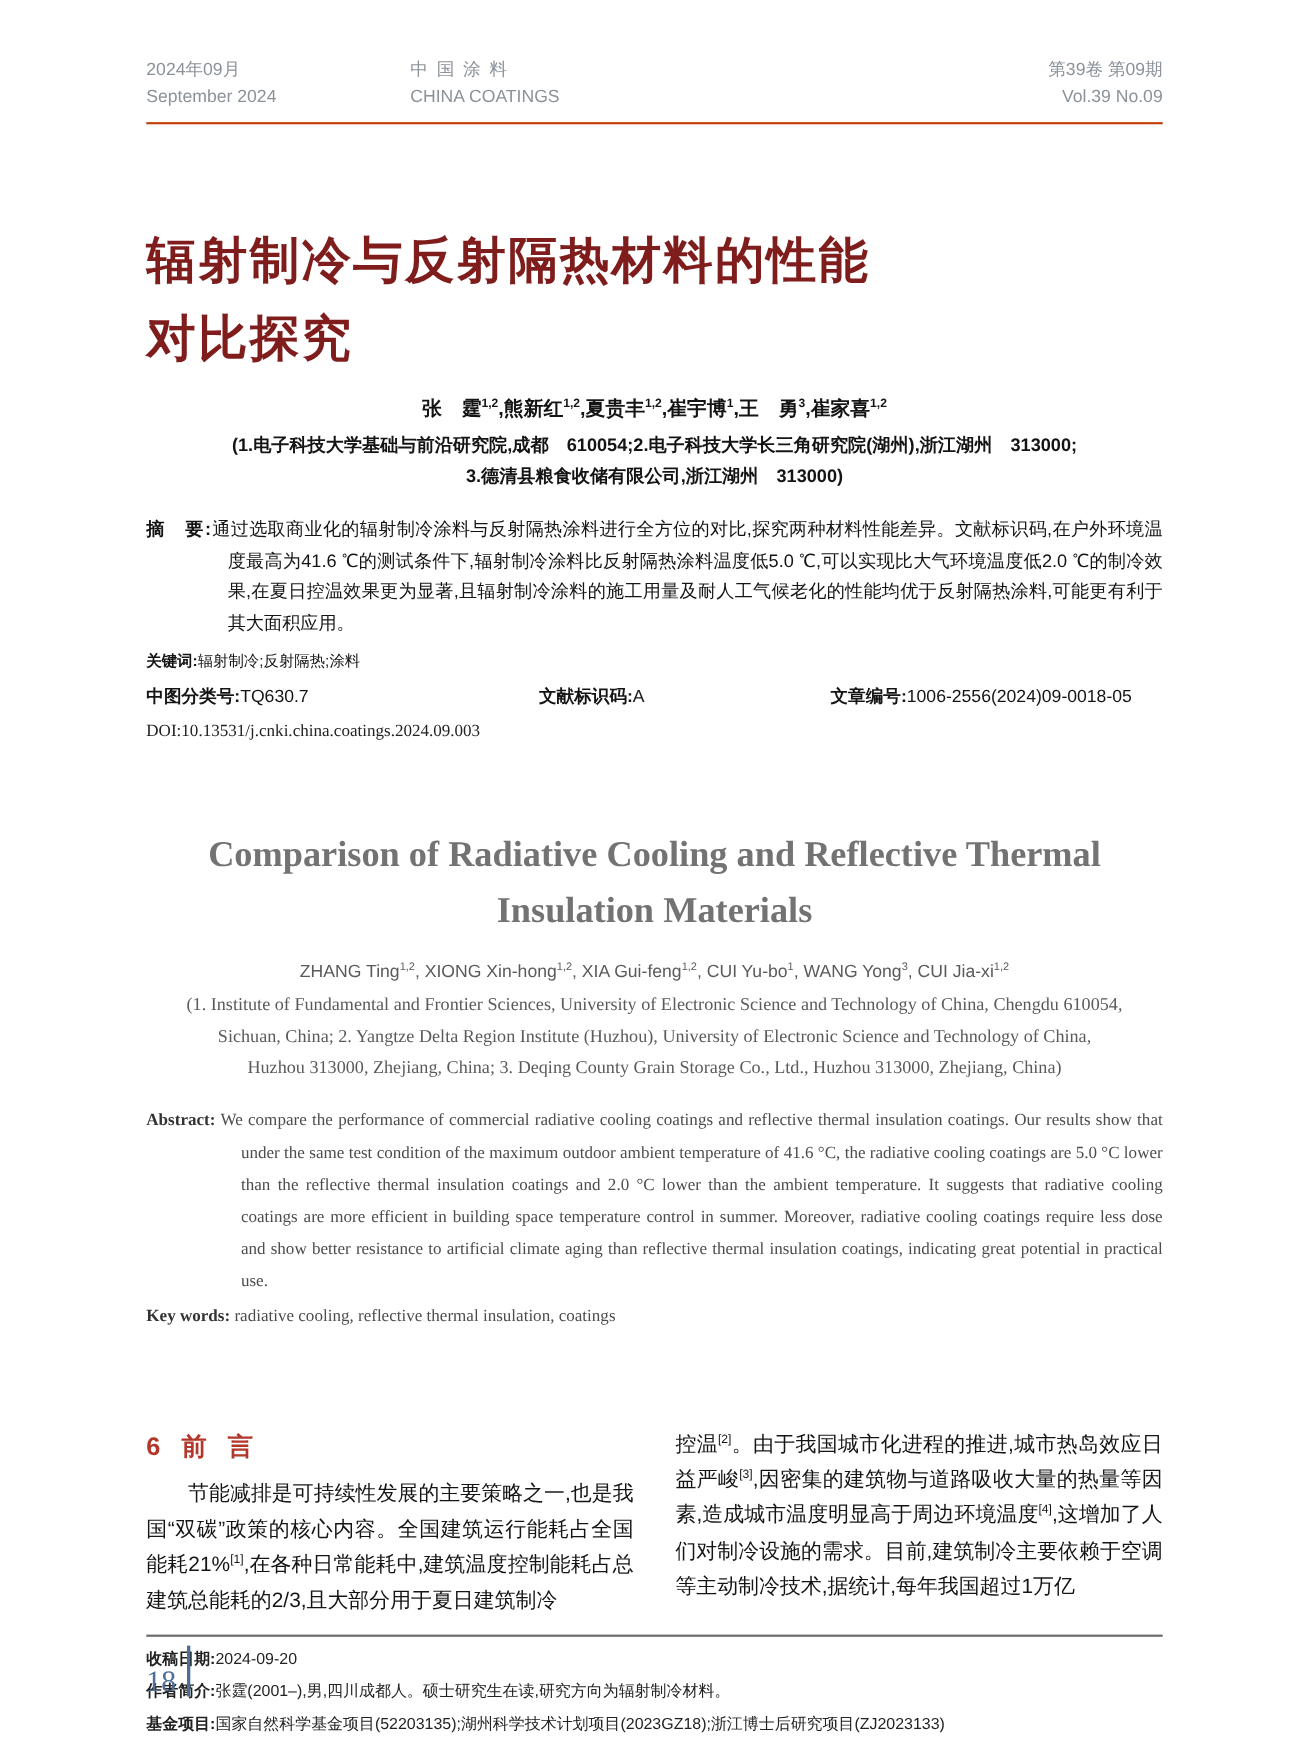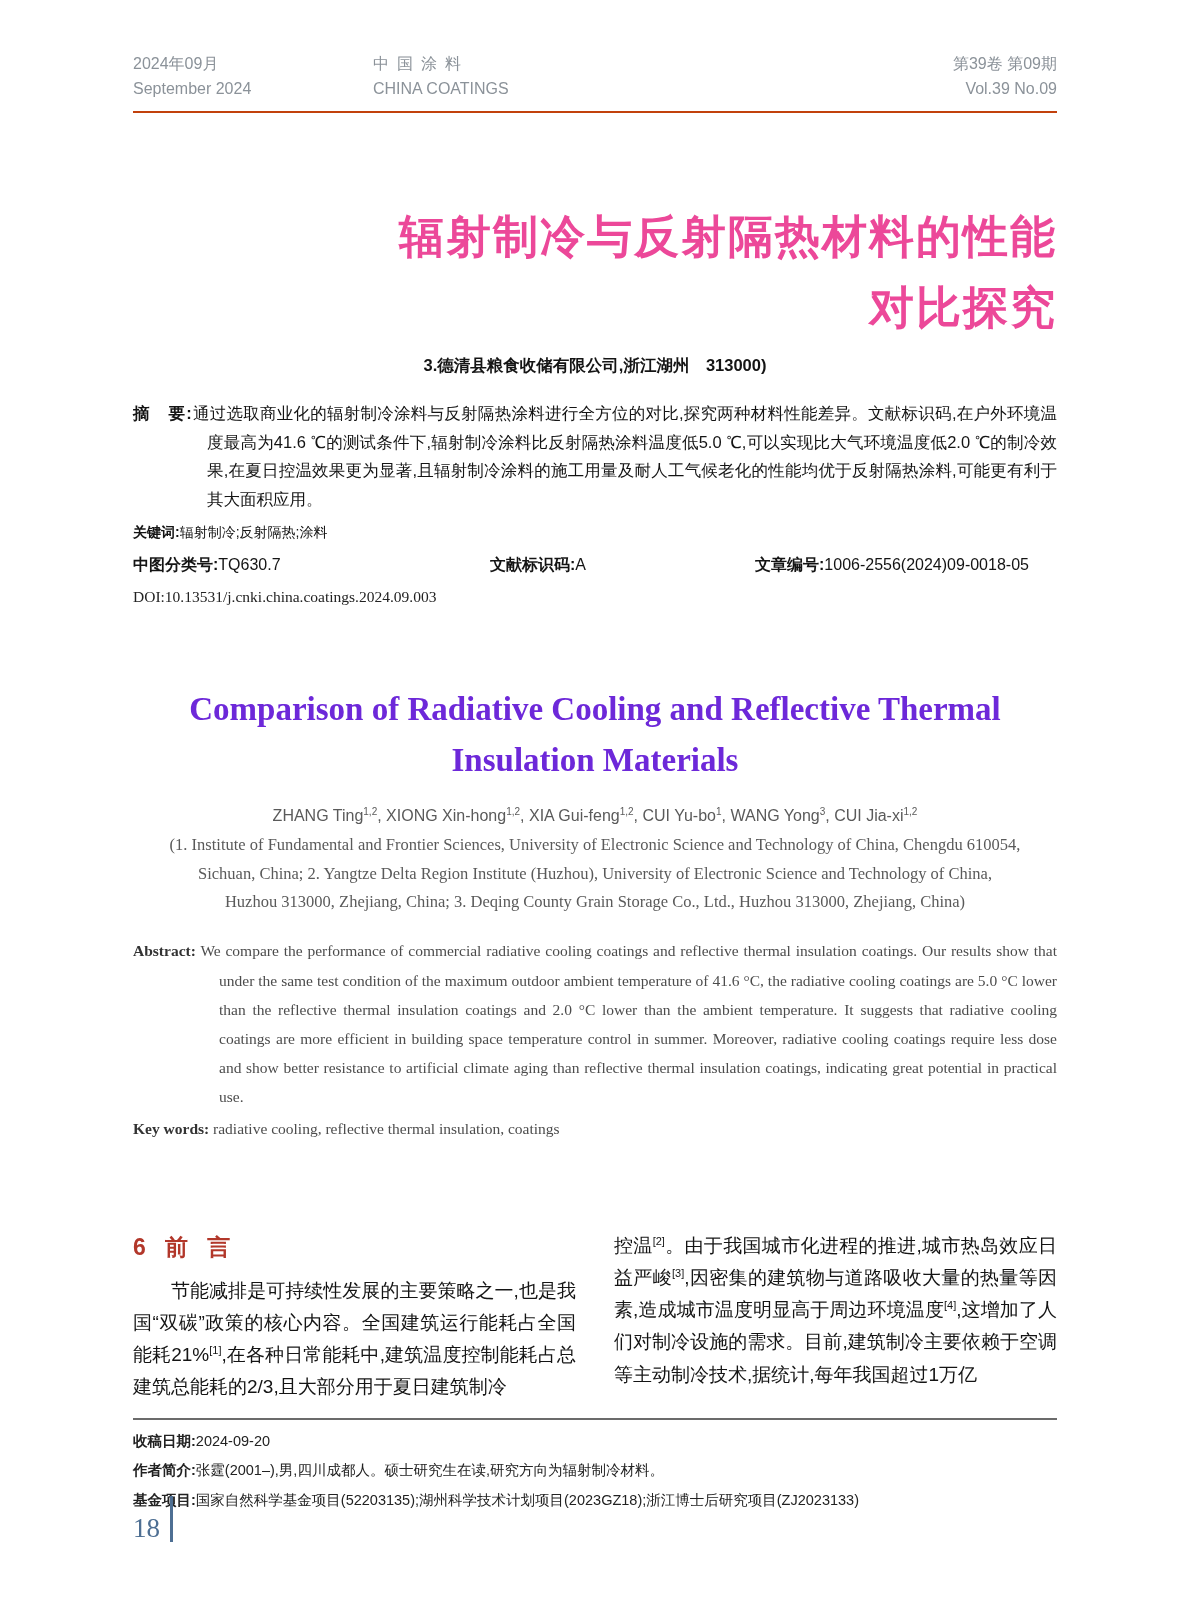--- a/index.html
+++ b/index.html
@@ -18,22 +18,22 @@
     border-bottom:2px solid #c2410c; padding-bottom:9px;
     color:#8b9299; font-size:16px; line-height:1.55;
   }
   .jheader .cell-left   { text-align:left;  width:240px; }
   .jheader .cell-center { text-align:left; flex:1; }
   .jheader .cell-center .cn { letter-spacing:8px; }
   .jheader .cell-right  { text-align:right; width:240px; }
 
   
   .title-cn {
-    margin-top:88px; text-align:right;
-    color:#ec4899; font-weight:800; font-size:45px; line-height:1.58;
+    margin-top:88px; text-align:left;
+    color:#7f1d1d; font-weight:800; font-size:45px; line-height:1.58;
     letter-spacing:2px;
   }
   .authors-cn {
     margin-top:16px; text-align:center;
     font-size:18px; font-weight:700; color:#141414;
   }
   .authors-cn sup, .affil-cn sup { font-size:11px; font-weight:700; }
   .affil-cn {
     margin-top:8px; text-align:center;
     font-size:16.5px; font-weight:700; color:#141414; line-height:1.7;
@@ -55,21 +55,21 @@
   .meta-row .lbl { font-weight:700; }
   .doi-line {
     margin-top:12px; font-family:"Liberation Serif", serif;
     font-size:15.5px; color:#222;
   }
 
   
   .title-en {
     margin-top:78px; text-align:center;
     font-family:"Liberation Serif", serif; font-weight:700;
-    color:#6d28d9; font-size:33px; line-height:1.55;
+    color:#737373; font-size:33px; line-height:1.55;
   }
   .authors-en {
     margin-top:20px; text-align:center;
     font-size:16px; color:#5a5a5a;
   }
   .authors-en sup { font-size:10px; }
   .affil-en {
     margin-top:6px; text-align:center;
     font-family:"Liberation Serif", serif; 
     font-size:16.5px; color:#5a5a5a; line-height:1.72;
@@ -140,21 +140,23 @@
       <div class="cn">第39卷 第09期</div>
       <div class="en">Vol.39  No.09</div>
     </div>
   </div>
 
   <h1 class="title-cn">
     <div>辐射制冷与反射隔热材料的性能</div>
     <div>对比探究</div>
   </h1>
 
+  <div class="authors-cn">张　霆<sup>1,2</sup>,熊新红<sup>1,2</sup>,夏贵丰<sup>1,2</sup>,崔宇博<sup>1</sup>,王　勇<sup>3</sup>,崔家喜<sup>1,2</sup></div>
   <div class="affil-cn">
+    <div>(1.电子科技大学基础与前沿研究院,成都　610054;2.电子科技大学长三角研究院(湖州),浙江湖州　313000;</div>
     <div>3.德清县粮食收储有限公司,浙江湖州　313000)</div>
   </div>
 
   <p class="abstract-cn"><span class="lbl">摘　要:</span><span>通过选取商业化的辐射制冷涂料与反射隔热涂料进行全方位的对比,探究两种材料性能差异。文献标识码,在户外环境温度最高为41.6 ℃的测试条件下,辐射制冷涂料比反射隔热涂料温度低5.0 ℃,可以实现比大气环境温度低2.0 ℃的制冷效果,在夏日控温效果更为显著,且辐射制冷涂料的施工用量及耐人工气候老化的性能均优于反射隔热涂料,可能更有利于其大面积应用。</span></p>
 
   <p class="keywords-cn"><span class="lbl">关键词:</span><span>辐射制冷;反射隔热;涂料</span></p>
 
   <div class="meta-row">
     <div><span class="lbl">中图分类号:</span><span>TQ630.7</span></div>
     <div><span class="lbl">文献标识码:</span><span>A</span></div>

